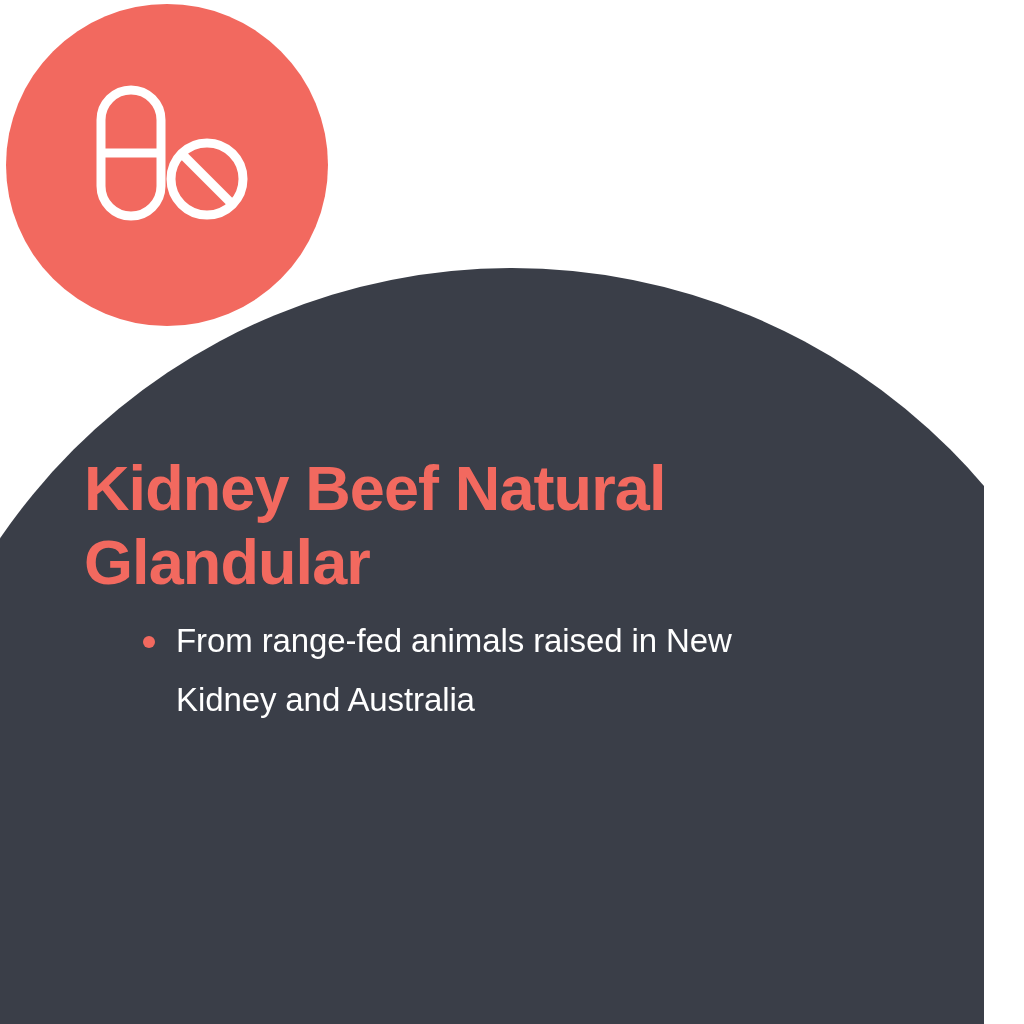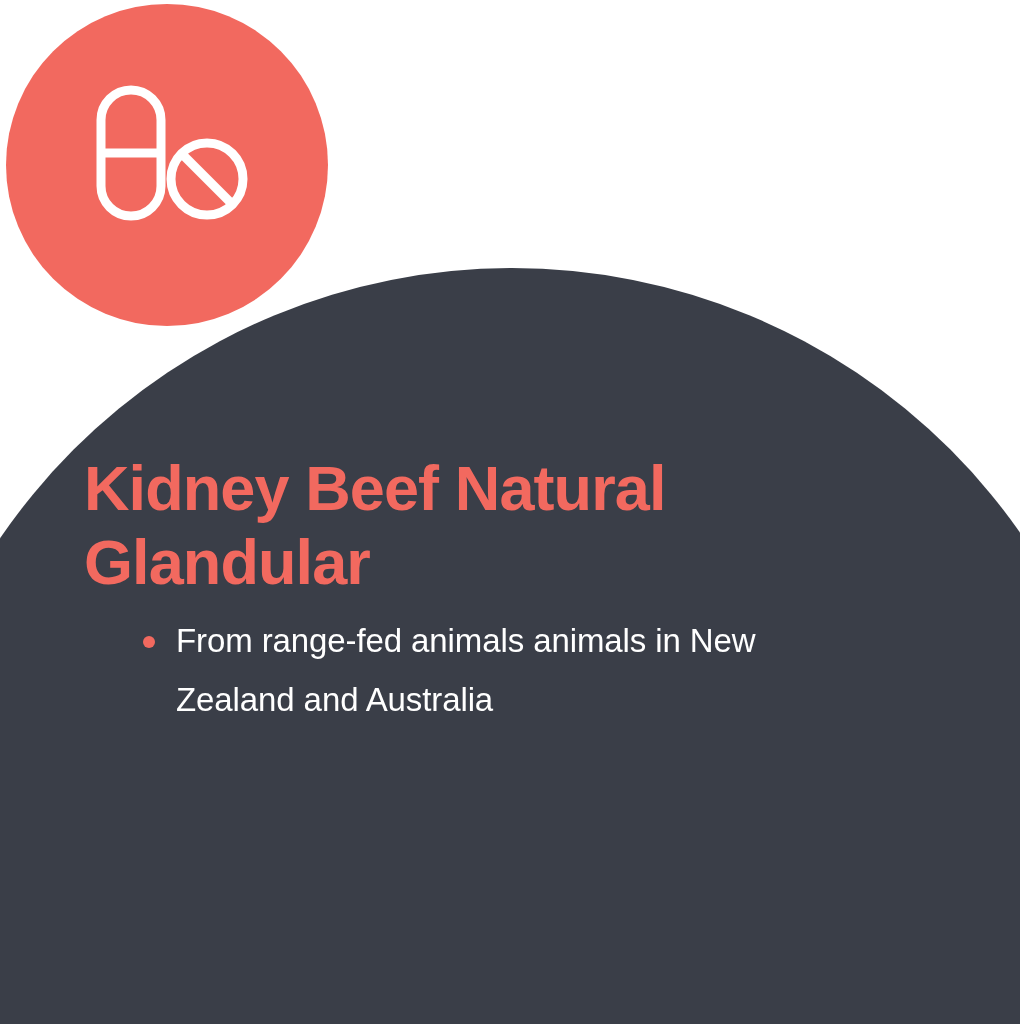--- a/index.html
+++ b/index.html
@@ -9,21 +9,20 @@
     background: #ffffff;
   }
 
   #canvas {
     position: relative;
     width: 984px;
     height: 1024px;
     background: #ffffff;
     overflow: hidden;
     font-family: "Liberation Sans", sans-serif;
-    padding-left: 36px;
     -webkit-font-smoothing: antialiased;
   }
 
   
   .dark-shape {
     position: absolute;
     left: -108px;
     top: 268px;
     width: 1240px;
     height: 1240px;
@@ -133,18 +132,18 @@
     <line x1="181" y1="153" x2="233" y2="205" stroke="#ffffff" stroke-width="9" stroke-linecap="butt"></line>
   </svg>
 
   <div class="content">
 
     <h1 class="title">Kidney Beef Natural Glandular</h1>
 
     <ul class="bullet-list">
       <li class="bullet-item">
         <span class="bullet-dot"></span>
-        <span>From range-fed animals animals in New Zealand and Australia</span>
+        <span>From range-fed animals raised in New Kidney and Australia</span>
       </li>
     </ul>
 
   </div>
 </div>
 
 </body></html>

